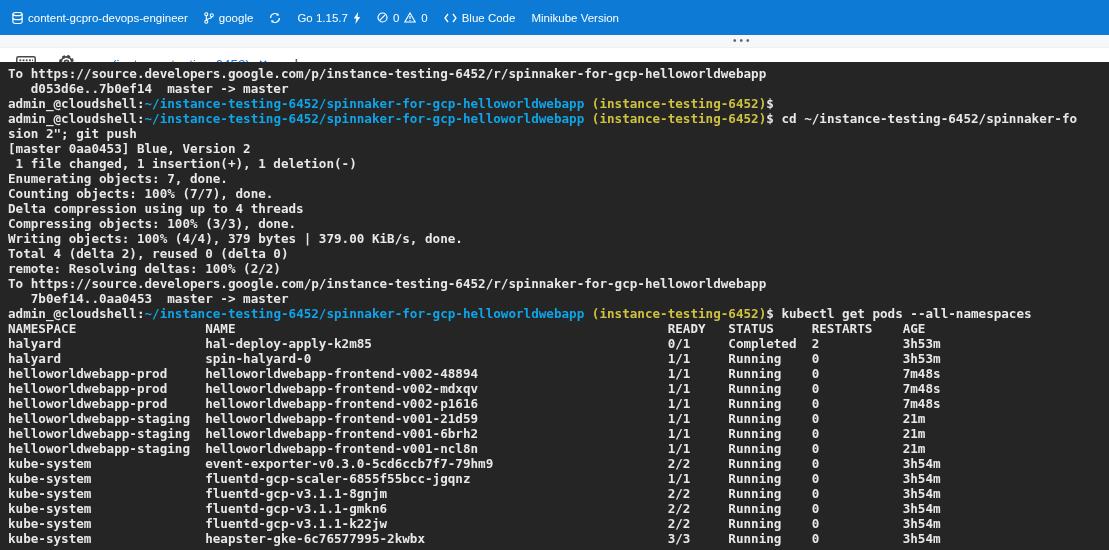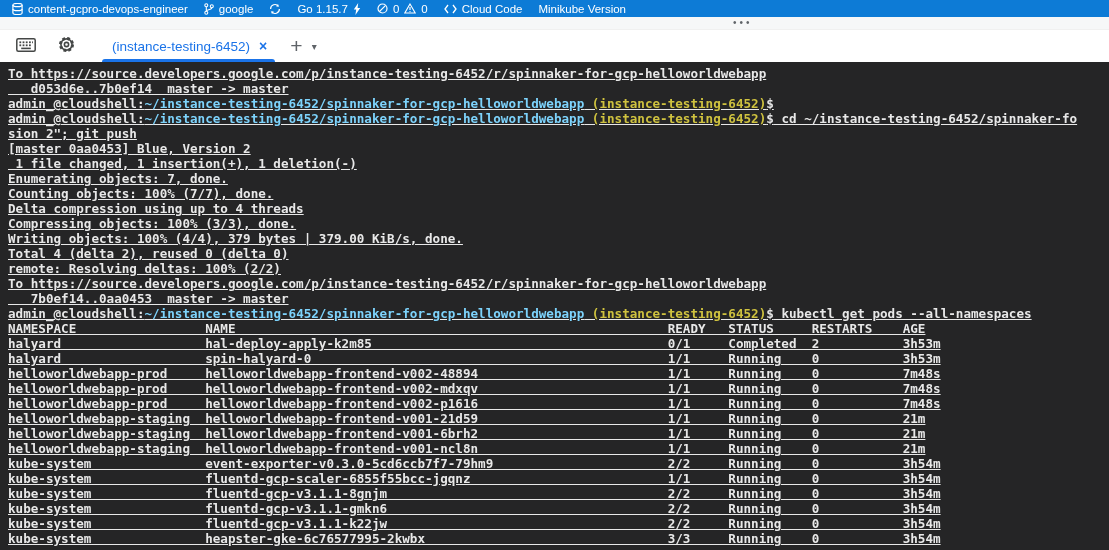--- a/index.html
+++ b/index.html
@@ -4,21 +4,21 @@
 <style>
   * { box-sizing: border-box; }
   html,body { margin:0; padding:0; }
   body {
     width:1109px; height:550px; overflow:hidden; background:#ffffff;
     font-family:"Liberation Sans", sans-serif; position:relative;
   }
 
   
   .statusbar {
-    height:17px; background:#0d7bd6; color:#ffffff;
+    height:35px; background:#0d7bd6; color:#ffffff;
     display:flex; align-items:center; padding:0 4px;
     font-size:11.5px; white-space:nowrap;
   }
   .sb-item { display:flex; align-items:center; gap:5px; padding:0 8px; height:100%; cursor:pointer; }
   .sb-item svg { display:block; }
 
   
   .handle-strip { height:13px; background:#f6f7f8; position:relative; border-bottom:1px solid #f0f0f0; }
   .handle-dots {
     position:absolute; left:733px; top:-1px; color:#606469;
@@ -43,23 +43,23 @@
   .tab-caret { color:#5f6368; font-size:10px; margin-left:6px; }
 
   
   .terminal {
     position:absolute; top:62px; left:0; right:0; bottom:0;
     background:#252526; color:#e8e8e8; cursor:text;
     font-family:"DejaVu Sans Mono", monospace;
     font-size:12.6px; line-height:15px; font-weight:700;
     padding:4px 0 0 8px; white-space:pre; overflow:hidden;
   }
-  .t-line { height:15px;text-decoration:underline; }
+  .t-line { height:15px; }
   .t-user { color:#e8e8e8; }
-  .t-path { color:#7dd3fc; }
+  .t-path { color:#0ea5e9; }
   .t-env  { color:#cfc23f; }
 </style>
 </head>
 <body>
 
 <div class="statusbar">
   <div class="sb-item">
     <span>
       <svg width="11" height="12" viewBox="0 0 11 12">
         <ellipse cx="5.5" cy="2" rx="4.6" ry="1.7" fill="none" stroke="#fff" stroke-width="1.2"></ellipse>
@@ -119,21 +119,21 @@
     </span>
     <span>0</span>
   </div>
 
   <div class="sb-item">
     <span>
       <svg width="13" height="10" viewBox="0 0 13 10">
         <path d="M4 1L1 5l3 4 M9 1l3 4-3 4" fill="none" stroke="#fff" stroke-width="1.3"></path>
       </svg>
     </span>
-    <span>Cloud Code</span>
+    <span>Blue Code</span>
   </div>
 
   <div class="sb-item">
     <span>Minikube Version</span>
   </div>
 </div>
 
 <div class="handle-strip">
   <span class="handle-dots">•••</span>
 </div>

